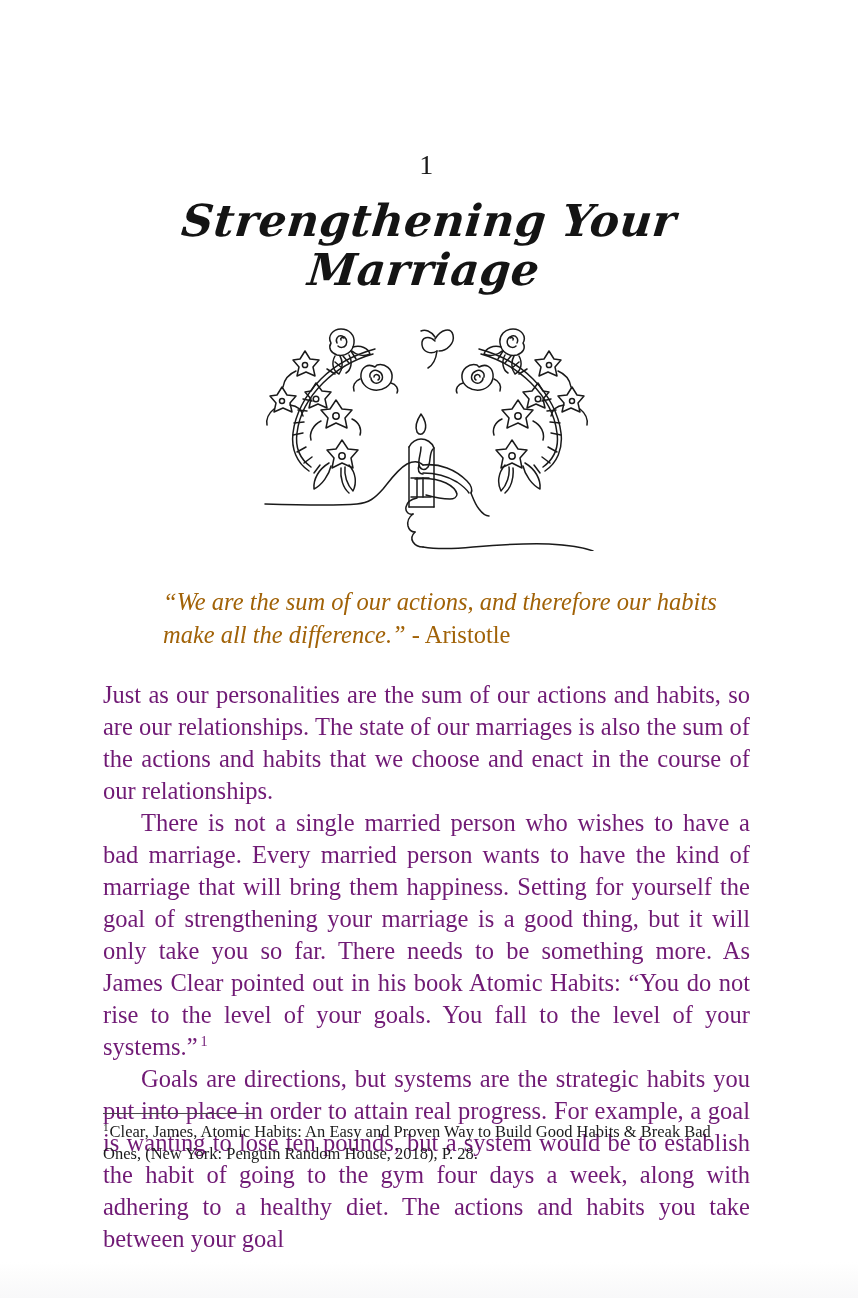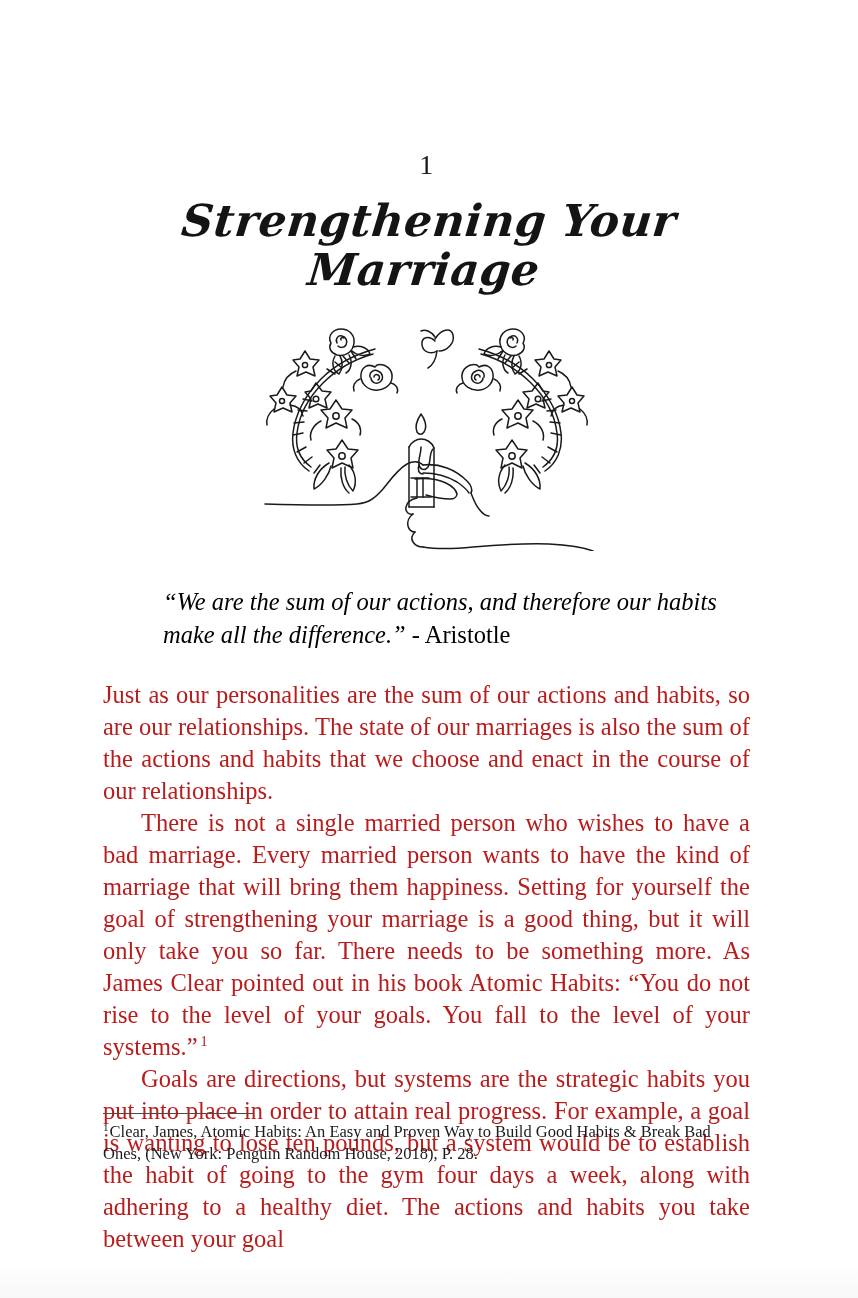--- a/index.html
+++ b/index.html
@@ -75,37 +75,37 @@
     display: block;
   }
 
   
   .quote-block {
     margin-top: 34px;
     margin-left: 60px;
     width: 566px;
     font-size: 24.5px;
     line-height: 1.38;
-    color: #000000;
+    color: #a16207;
   }
   .quote-text {
     font-style: italic;
   }
   .quote-attrib {
     font-style: normal;
   }
 
   
   p.body {
     margin: 0;
     font-size: 24.5px;
     line-height: 1.305;
     text-align: justify;
     text-justify: inter-word;
-    color: #b91c1c;
+    color: #701a75;
     hyphens: none;
   }
   p.body.first {
     margin-top: 27px;
     text-indent: 0;
   }
   p.body.indented {
     text-indent: 38px;
   }
   .ital { }

